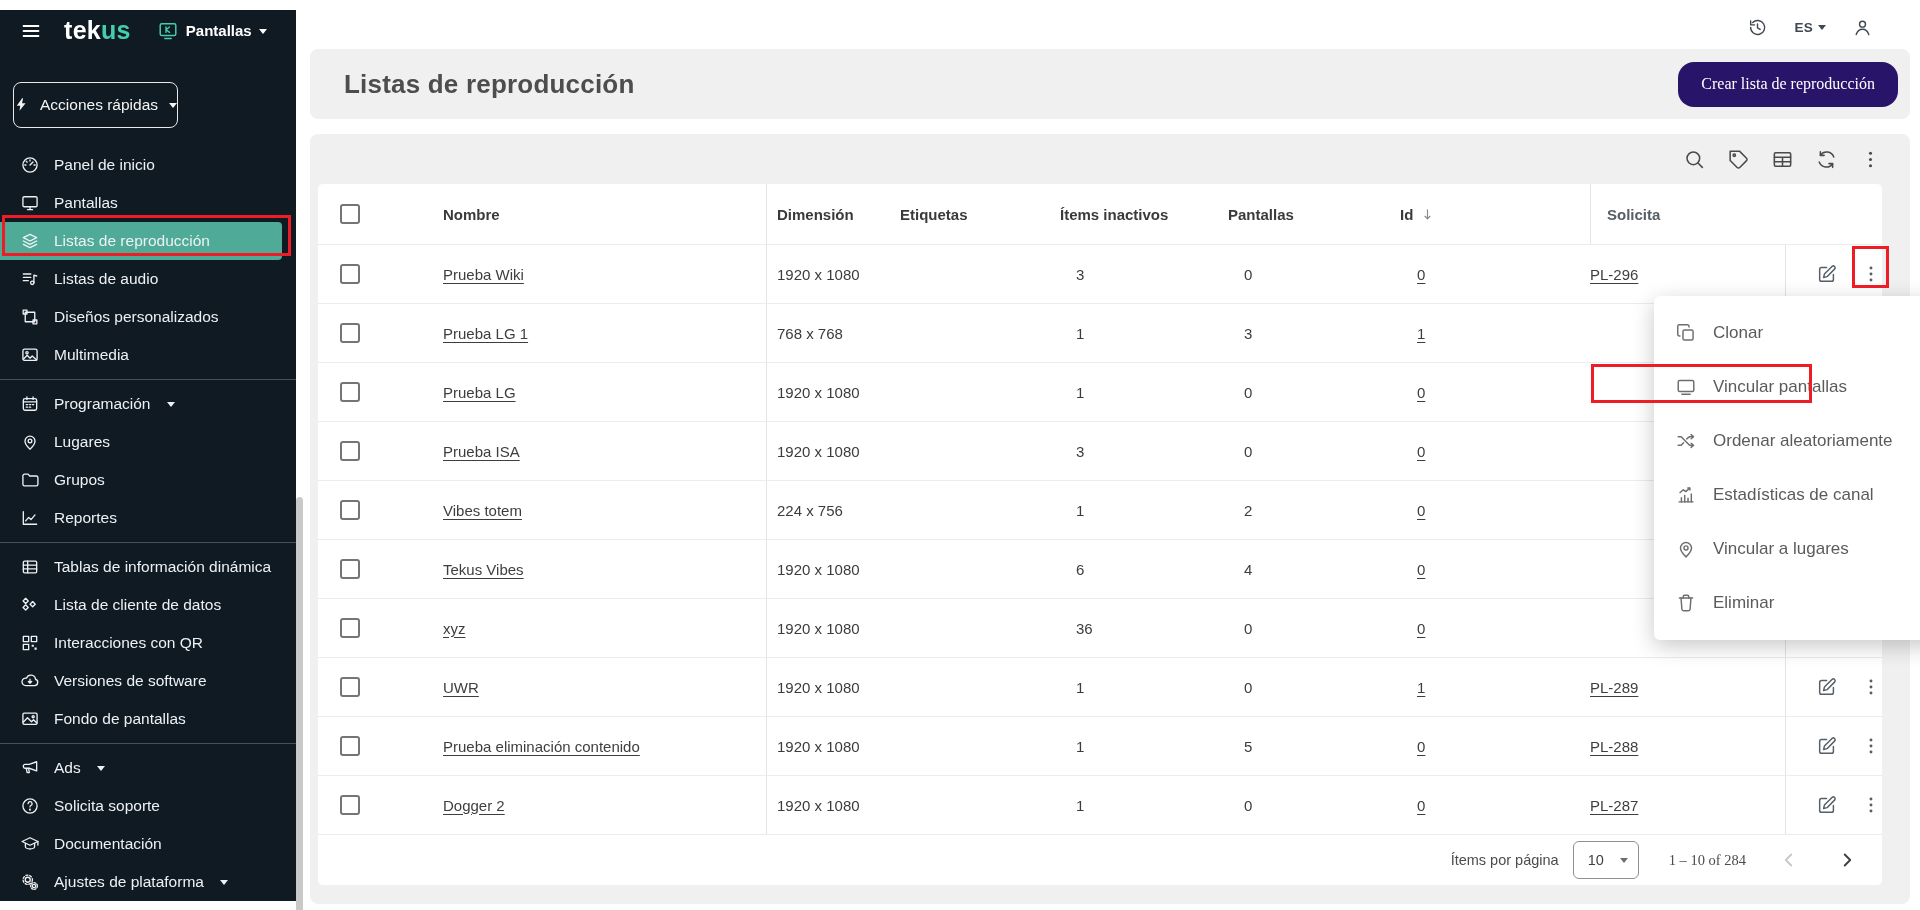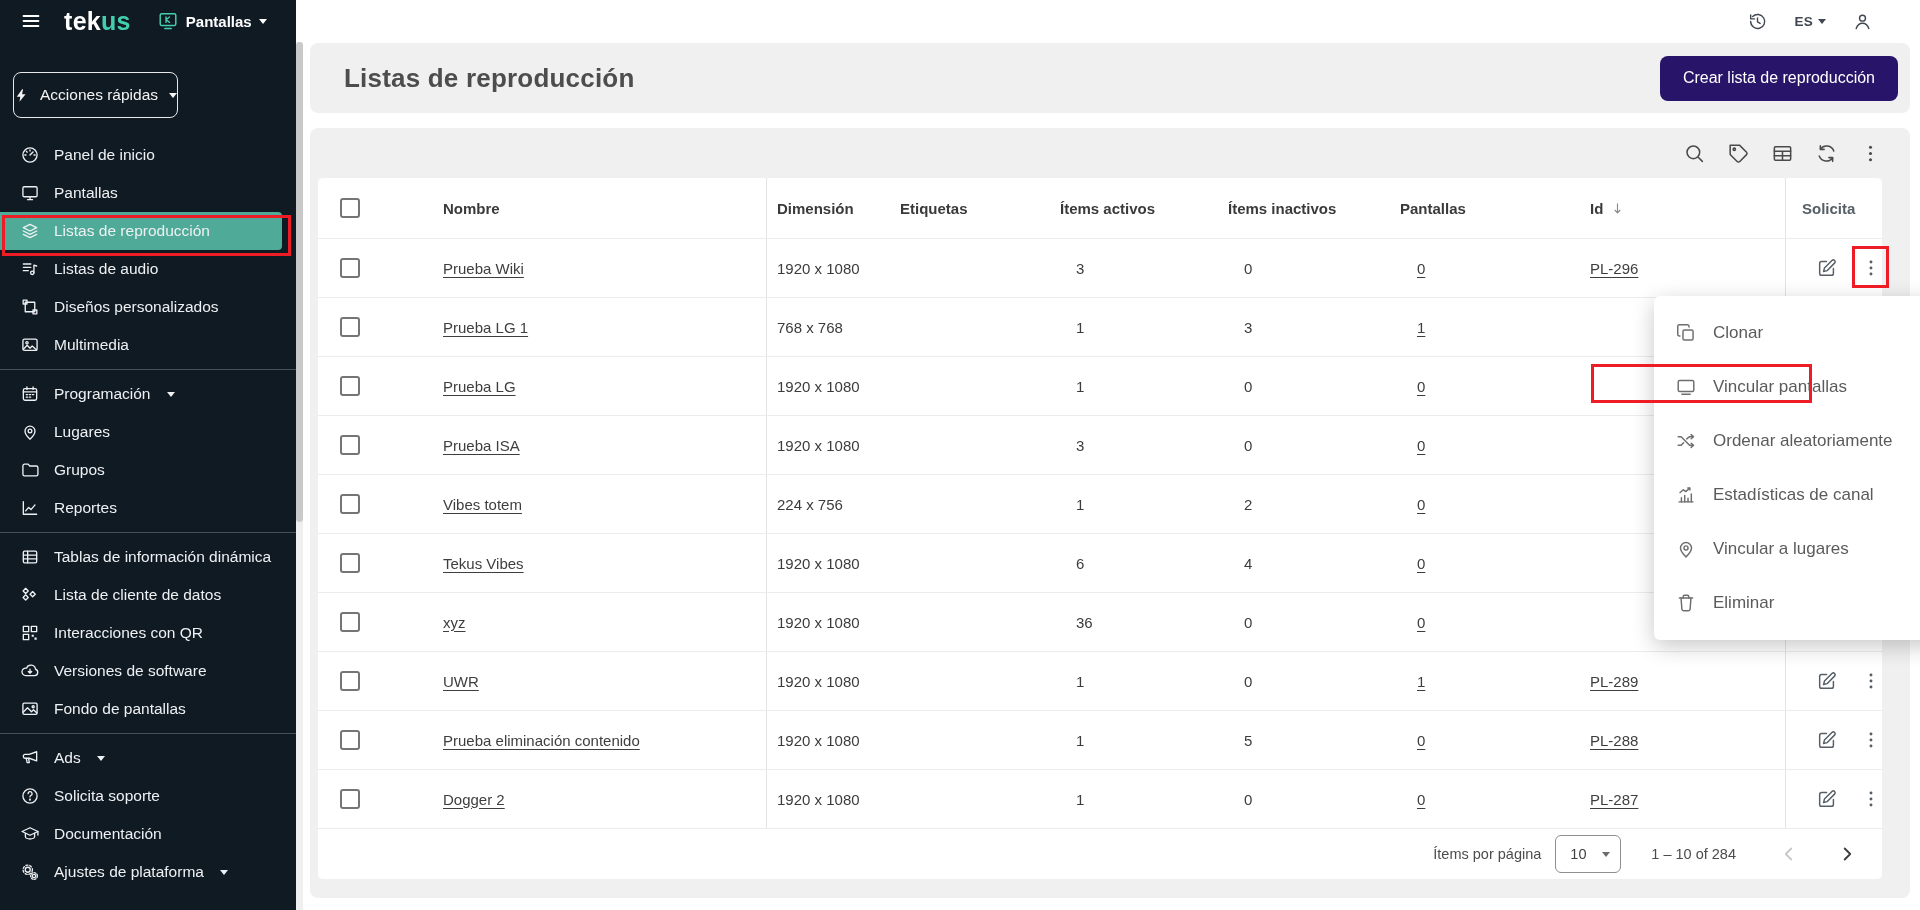--- a/index.html
+++ b/index.html
@@ -8,21 +8,21 @@
     --logo-teal:#43CFAE;
     --button-navy:#28156A;
     --annotation-red:#EE1C25;
   }
   *{box-sizing:border-box;margin:0;padding:0;}
   html,body{width:1920px;height:910px;}
   body{
     font-family:"Liberation Sans","DejaVu Sans",sans-serif;
     background:#ffffff;color:#3c3c3c;overflow:hidden;position:relative;
   }
-  .app{display:flex;width:1920px;height:910px;}
+  .app{display:flex;width:1920px;height:910px;align-items:center;}
 
   
   .sidebar{width:296px;min-width:296px;background:var(--sidebar-bg);color:#eef1f3;position:relative;overflow:hidden;}
   .sb-header{height:42px;display:flex;align-items:center;padding:0 10px 0 20px;}
   .hamburger{width:22px;height:22px;color:#fff;}
   .logo{margin-left:22px;font-size:25px;font-weight:700;color:#fff;letter-spacing:.3px;}
   .logo .us{color:var(--logo-teal);}
   .chip-screens{display:flex;align-items:center;gap:7px;margin-left:26px;font-size:15px;font-weight:600;color:#fff;}
   .chip-screens .ic{color:var(--logo-teal);}
   .caret{width:0;height:0;border:4px solid transparent;border-top:5px solid currentColor;margin-top:5px;}
@@ -45,22 +45,22 @@
 
   
   .main{flex:1;position:relative;background:#fff;}
   .topbar{height:42px;display:flex;align-items:center;justify-content:flex-end;gap:26px;padding-right:52px;color:#3F4750;}
   .topbar .ic{width:21px;height:21px;cursor:pointer;}
   .lang{display:flex;align-items:center;gap:5px;font-size:13.5px;font-weight:700;letter-spacing:.3px;cursor:pointer;color:#3F4750;}
 
   .title-band{margin:1px 15px 0 6px;height:70px;background:#F1F0F0;border-radius:8px;
     display:flex;align-items:center;justify-content:space-between;padding:0 12px 0 34px;}
   .page-title{font-size:26px;font-weight:700;color:#4D4D4D;letter-spacing:.2px;}
-  .create-btn{background:var(--button-navy);color:#fff;border:none;border-radius:8px;height:45px;padding:7px 23px;
-    font-size:16px;font-family:Liberation Sans, sans-serif;cursor:pointer;}
+  .create-btn{background:var(--button-navy);color:#fff;border:none;border-radius:16px;height:45px;padding:7px 23px;
+    font-size:16px;font-family:Liberation Serif, serif;cursor:pointer;}
 
   .card{margin:15px 15px 0 6px;height:770px;background:#F1F0F0;border-radius:8px;}
   .card-toolbar{height:50px;display:flex;align-items:center;justify-content:flex-end;gap:21px;padding-right:28px;color:#4A4A4A;}
   .tool-btn{width:23px;height:23px;cursor:pointer;color:#4A4A4A;}
 
   .table-wrap{margin:0 28px 0 8px;background:#fff;border-radius:5px;overflow:hidden;}
   .trow{display:grid;grid-template-columns:125px 323px 134px 160px 168px 172px 190px 195px 1fr;
     align-items:stretch;height:59px;border-bottom:1px solid #ECECEC;font-size:15px;color:#3C3C3C;}
   .trow.thead{height:61px;font-weight:700;color:#3A3A3A;}
   .cell{display:flex;align-items:center;}
@@ -73,21 +73,21 @@
   .cb{width:20px;height:20px;border:2px solid #757575;border-radius:3px;background:#fff;cursor:pointer;display:inline-block;}
   .lnk{color:#3E3E3E;text-decoration:underline;text-underline-offset:3px;cursor:pointer;}
   .sort-ic{width:17px;height:17px;color:#8A8A8A;margin-left:6px;}
   .act-btn{width:22px;height:22px;cursor:pointer;color:#565E66;}
 
   .pagination{height:50px;display:flex;align-items:center;justify-content:flex-end;padding-right:24px;font-size:14.5px;color:#4C4C4C;background:#fff;}
   .pg-label{margin-right:14px;}
   .pg-select{width:66px;height:38px;border:1px solid #8F8F8F;border-radius:6px;display:flex;align-items:center;
     justify-content:space-between;padding:0 10px 0 14px;margin-right:30px;cursor:pointer;color:#3F3F3F;}
   .pg-select .caret{border-top-color:#6d6d6d;}
-  .pg-range{margin-right:42px;}
+  .pg-range{margin-right:32px;font-family:Liberation Serif, serif;}
   .pg-chev{width:22px;height:22px;cursor:pointer;}
   .pg-prev{color:#C8C8C8;margin-right:36px;}
   .pg-next{color:#3D3D3D;}
 
   
   .context-menu{position:absolute;left:1654px;top:296px;width:300px;background:#fff;border-radius:6px;
     box-shadow:0 6px 22px rgba(0,0,0,.22);padding:10px 0;z-index:40;}
   .menu-item{display:flex;align-items:center;gap:16px;height:54px;padding:0 14px 0 21px;font-size:17px;color:#5B5B5B;cursor:pointer;}
   .menu-item .ic{width:22px;height:22px;color:#6E6E6E;flex:none;}
 
@@ -394,21 +394,20 @@
       </div>
 
       <div class="table-wrap">
         <div class="trow thead">
           <div class="cell c-check">
               <span class="cb"></span>
             </div>
           <div class="cell">Nombre</div>
           <div class="cell c-dim">Dimensión</div>
           <div class="cell">Etiquetas</div>
-          <div class="cell">Ítems activos</div>
           <div class="cell">Ítems inactivos</div>
           <div class="cell">Pantallas</div>
           <div class="cell">
             <span>Id</span>
             <span class="ic sort-ic">
                 <svg viewBox="0 0 24 24" fill="none" stroke="currentColor" stroke-width="1.6" stroke-linecap="round" stroke-linejoin="round">
                   <path d="M12 5.5v12.5"></path>
                   <path d="M8.5 14.5l3.5 3.5 3.5-3.5"></path>
                 </svg>
               </span>

